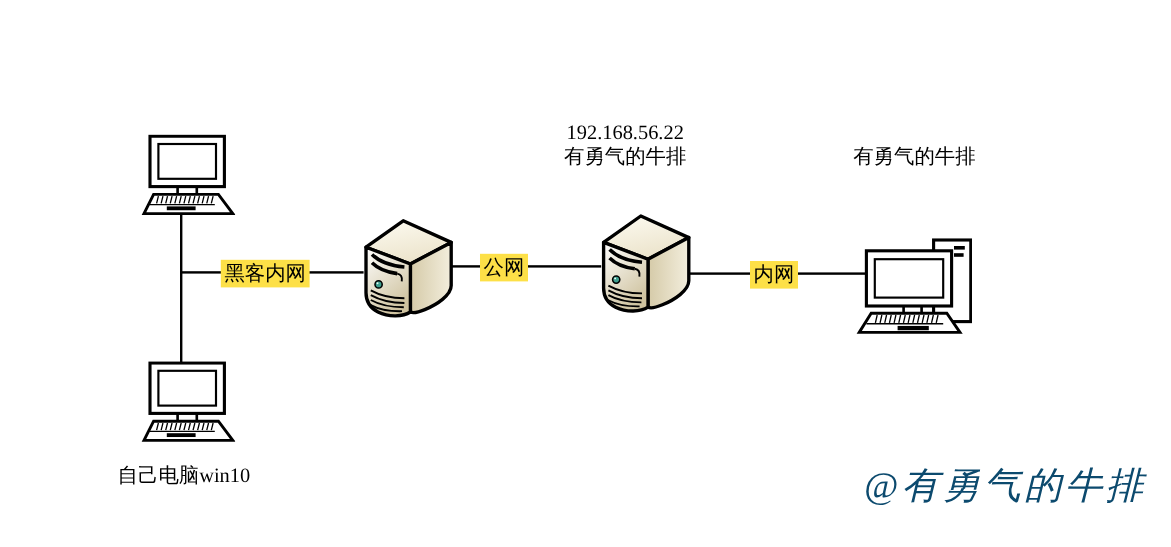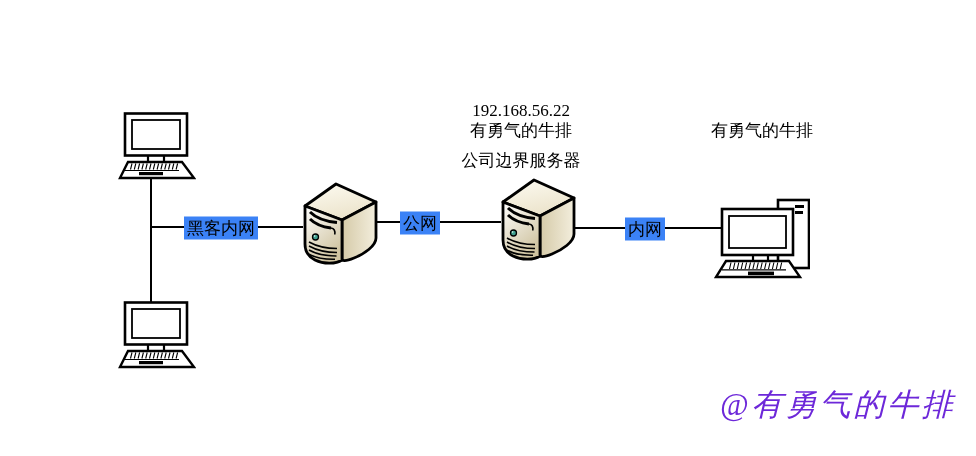--- a/index.html
+++ b/index.html
@@ -7,26 +7,26 @@
     position:relative;width:976px;height:456px;background:#ffffff;overflow:hidden;
     font-family:"Liberation Serif","DejaVu Serif",serif;color:#000;
   }
   .abs{position:absolute;}
   .txt{font-size:17px;line-height:21px;white-space:nowrap;}
   .center{transform:translateX(-50%);text-align:center;}
   .hline{position:absolute;height:2px;background:#000;}
   .vline{position:absolute;width:2px;background:#000;}
   .linklabel{
     position:absolute;transform:translate(-50%,-50%);
-    background:#3b82f6;padding:0 3px;font-size:17px;white-space:nowrap;
+    background:#fde047;padding:0 3px;font-size:17px;white-space:nowrap;
   }
   .watermark{
     position:absolute;left:720px;top:384px;
     font-size:31px;font-style:italic;letter-spacing:3px;
-    color:#6d28d9;white-space:nowrap;
+    color:#0c4a6e;white-space:nowrap;
   }
   svg{display:block;}
 </style>
 </head>
 <body>
 
 <div id="canvas">
 
   <div class="hline" style="left:151px;top:226px;width:152px;"></div>
   <div class="vline" style="left:150px;top:176px;height:129px;"></div>
@@ -49,20 +49,21 @@
   <svg class="abs" style="left:108px;top:301px;" width="88" height="70" viewBox="0 0 88 70">
     <rect x="17" y="1.5" width="62" height="42" fill="#fff" stroke="#000" stroke-width="2.6"></rect>
     <rect x="24" y="8" width="48" height="29" fill="#fff" stroke="#000" stroke-width="1.8"></rect>
     <path d="M40 44 V50 M56 44 V50" stroke="#000" stroke-width="2.2"></path>
     <path d="M20 50 L74 50 L86 66 L12 66 Z" fill="#fff" stroke="#000" stroke-width="2.4"></path>
     <path d="M24 51.5 l-1.5 6 M27.8 51.5 l-1.5 6 M31.6 51.5 l-1.5 6 M35.4 51.5 l-1.5 6 M39.2 51.5 l-1.5 6 M43 51.5 l-1.5 6 M46.8 51.5 l-1.5 6 M50.6 51.5 l-1.5 6 M54.4 51.5 l-1.5 6 M58.2 51.5 l-1.5 6 M62 51.5 l-1.5 6 M65.8 51.5 l-1.5 6 M69.6 51.5 l-1.5 6" stroke="#000" stroke-width="1.1"></path>
     <path d="M16.5 58.5 L71 58.5" stroke="#000" stroke-width="1.2"></path>
     <rect x="31" y="60" width="24" height="3.2" fill="#000"></rect>
   </svg>
 
+  <div class="abs txt" style="left:98px;top:386px;">自己电脑win10</div>
 
   <svg class="abs" style="left:300px;top:180px;" width="80" height="92" viewBox="0 0 80 92">
     <defs>
       <linearGradient id="gTopA" x1="0" y1="0" x2="0.4" y2="1">
         <stop offset="0" stop-color="#fdfbf2"></stop>
           <stop offset="1" stop-color="#ece4cc"></stop>
       </linearGradient>
       <linearGradient id="gFrontA" x1="0" y1="0" x2="0.55" y2="1">
         <stop offset="0" stop-color="#ffffff"></stop>
           <stop offset="1" stop-color="#cfc3a0"></stop>
@@ -86,21 +87,20 @@
       <path d="M9 62 C17 66.5 28 68.5 37 68.5"></path>
       <path d="M9 66 C17 70.5 28 72.5 37 72.5"></path>
       <path d="M9 70 C17 74.5 27.5 76 36.5 76"></path>
       <path d="M8.5 74 C16 78 26 79.5 35 79.3"></path>
     </g>
   </svg>
 
   <div class="abs txt center" style="left:521px;top:101px;line-height:20px;">
     <div>192.168.56.22</div>
     <div>有勇气的牛排</div>
-    <div style="margin-top:10px;">公司边界服务器</div>
   </div>
 
   <svg class="abs" style="left:498px;top:176px;" width="80" height="92" viewBox="0 0 80 92">
     <defs>
       <linearGradient id="gTopB" x1="0" y1="0" x2="0.4" y2="1">
         <stop offset="0" stop-color="#fdfbf2"></stop>
           <stop offset="1" stop-color="#ece4cc"></stop>
       </linearGradient>
       <linearGradient id="gFrontB" x1="0" y1="0" x2="0.55" y2="1">
         <stop offset="0" stop-color="#ffffff"></stop>

